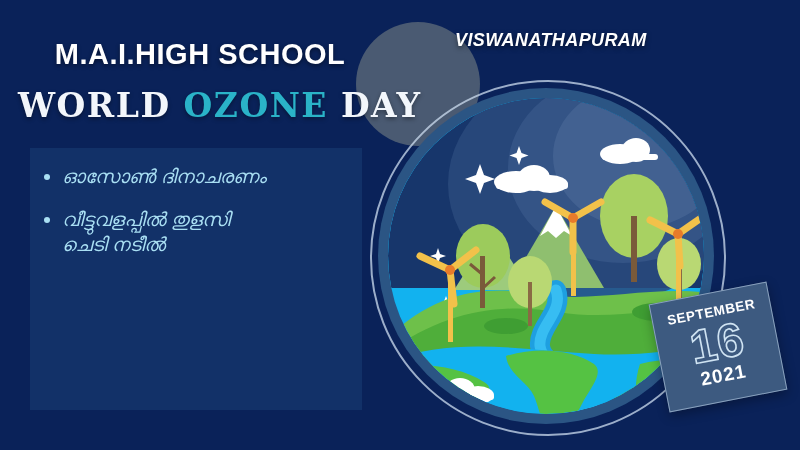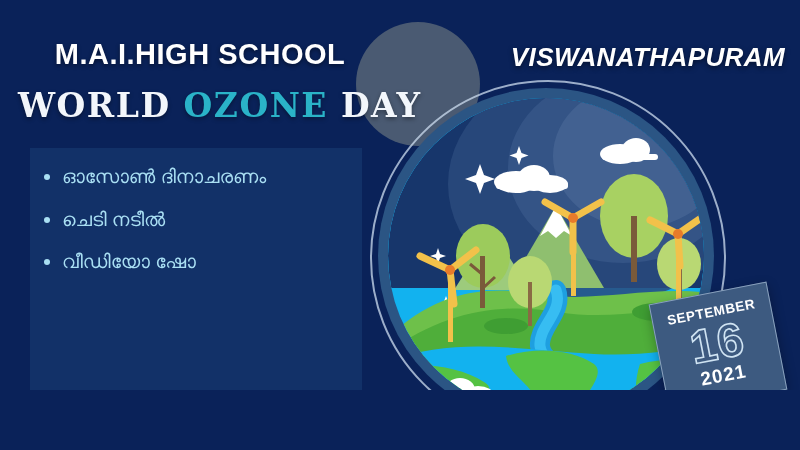--- a/index.html
+++ b/index.html
@@ -1,57 +1,57 @@
 <!DOCTYPE html>
 <html><head>
 <meta charset="utf-8">
 <style>
   html,body{margin:0;padding:0;}
   body{
     width:800px;height:450px;overflow:hidden;
     background:#0a2259;
     font-family:"Liberation Sans",sans-serif;
   }
-  .poster{position:relative;width:800px;height:390px;overflow:hidden;background:#0a2259;}
+  .poster{position:relative;width:800px;height:450px;overflow:hidden;background:#0a2259;}
 
   
   .side-panel{
     position:absolute;left:30px;top:148px;width:332px;height:262px;
     background:#123168;
   }
 
   
   .school-name{
     position:absolute;left:30px;top:38px;width:340px;
     color:#ffffff;font-size:29px;font-weight:bold;letter-spacing:.5px;
     text-align:center;white-space:nowrap;
     text-shadow:0 2px 4px rgba(0,0,0,.45);
   }
   .place-name{
-    position:absolute;left:455px;top:42px;width:330px;
-    color:#ffffff;font-size:26px;font-weight:bold;font-style:italic;
-    letter-spacing:.4px;text-align:right;white-space:nowrap;
+    position:absolute;left:455px;top:30px;width:330px;
+    color:#ffffff;font-size:18px;font-weight:bold;font-style:italic;
+    letter-spacing:.4px;text-align:left;white-space:nowrap;
     text-shadow:0 2px 5px rgba(0,0,0,.5);
   }
   .title-line{
     position:absolute;left:18px;top:86px;width:350px;
     text-align:center;white-space:nowrap;
     font-family:"DejaVu Serif","Liberation Serif",serif;
     font-size:33px;font-weight:bold;letter-spacing:1.5px;
   }
   .title-line span{display:inline-block;}
   .t-white{color:#f2f6fb;text-shadow:0 2px 4px rgba(0,0,0,.4);}
   .t-cyan{color:#2ab3c8;text-shadow:0 2px 4px rgba(0,0,0,.35);}
 
   
   .bullets{
     position:absolute;left:44px;top:164px;width:300px;
     color:#a9dff3;font-size:19px;line-height:1.35;
   }
-  .bullet-row{display:flex;align-items:flex-start;margin-bottom:17px;}
+  .bullet-row{display:flex;align-items:flex-start;margin-bottom:17px;font-style:italic;}
   .bullet-dot{
     flex:0 0 auto;width:6px;height:6px;border-radius:50%;
     background:#a9dff3;margin:10px 12px 0 0;
   }
   .bullet-text{flex:1 1 auto;}
   .bullet-text .l2{display:block;text-align:left;padding-right:24px;}
 
   
   .sun-wrap{position:absolute;left:352px;top:18px;width:132px;height:132px;}
   .sun-bg{
@@ -271,26 +271,23 @@
   </div>
 
   <div class="bullets">
     <div class="bullet-row">
       <div class="bullet-dot"></div>
       <div class="bullet-text">ഓസോൺ ദിനാചരണം</div>
     </div>
     <div class="bullet-row">
       <div class="bullet-dot"></div>
       <div class="bullet-text">
+        <span>വീട്ടുവളപ്പിൽ തുളസി</span>
         <span class="l2">ചെടി നടീൽ</span>
       </div>
-    </div>
-    <div class="bullet-row">
-      <div class="bullet-dot"></div>
-      <div class="bullet-text">വീഡിയോ ഷോ</div>
     </div>
   </div>
 
   <div class="date-card">
     <div class="date-month">SEPTEMBER</div>
     <div class="date-day">16</div>
     <div class="date-year">2021</div>
   </div>
 
   <div class="watermark"></div>

